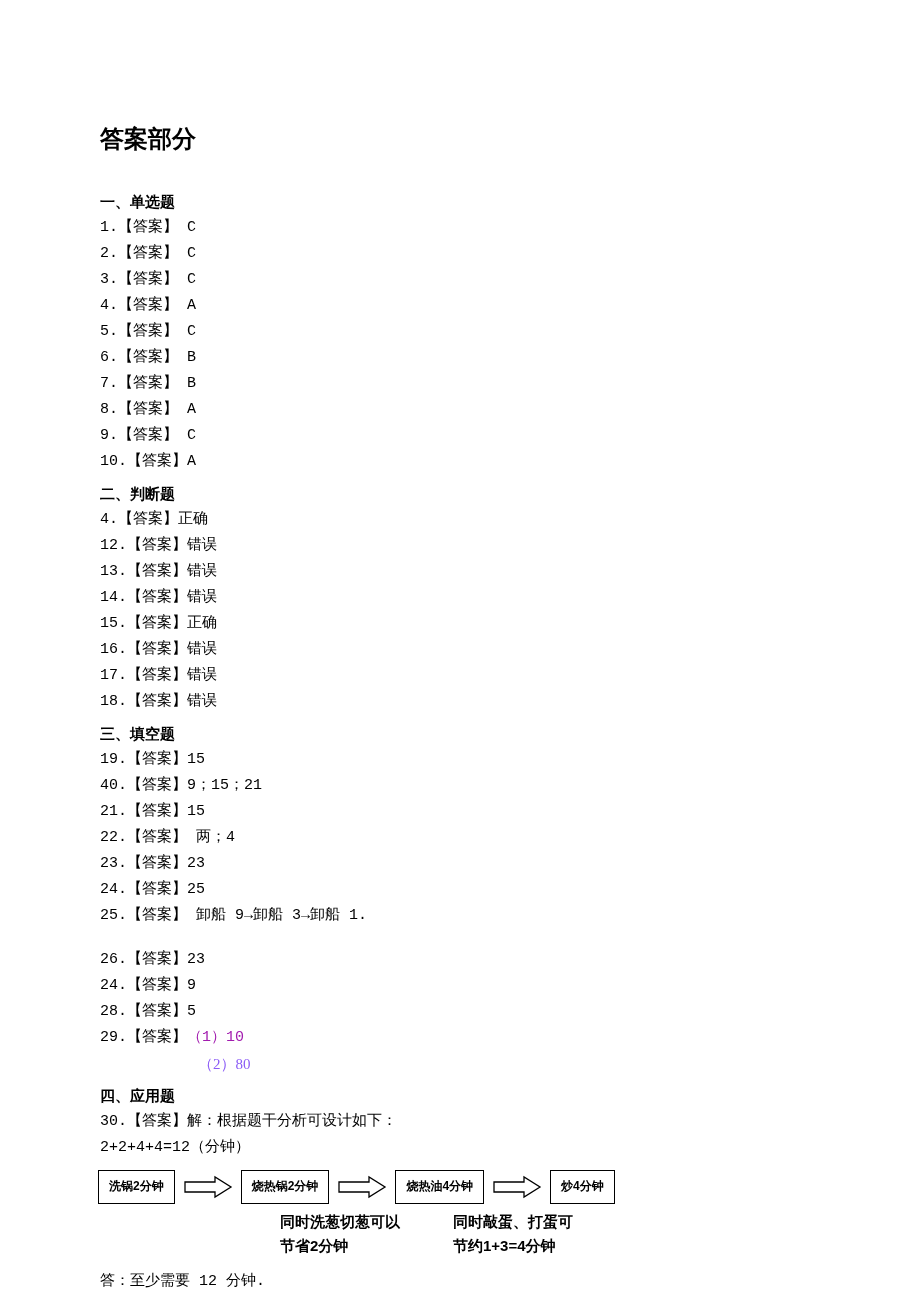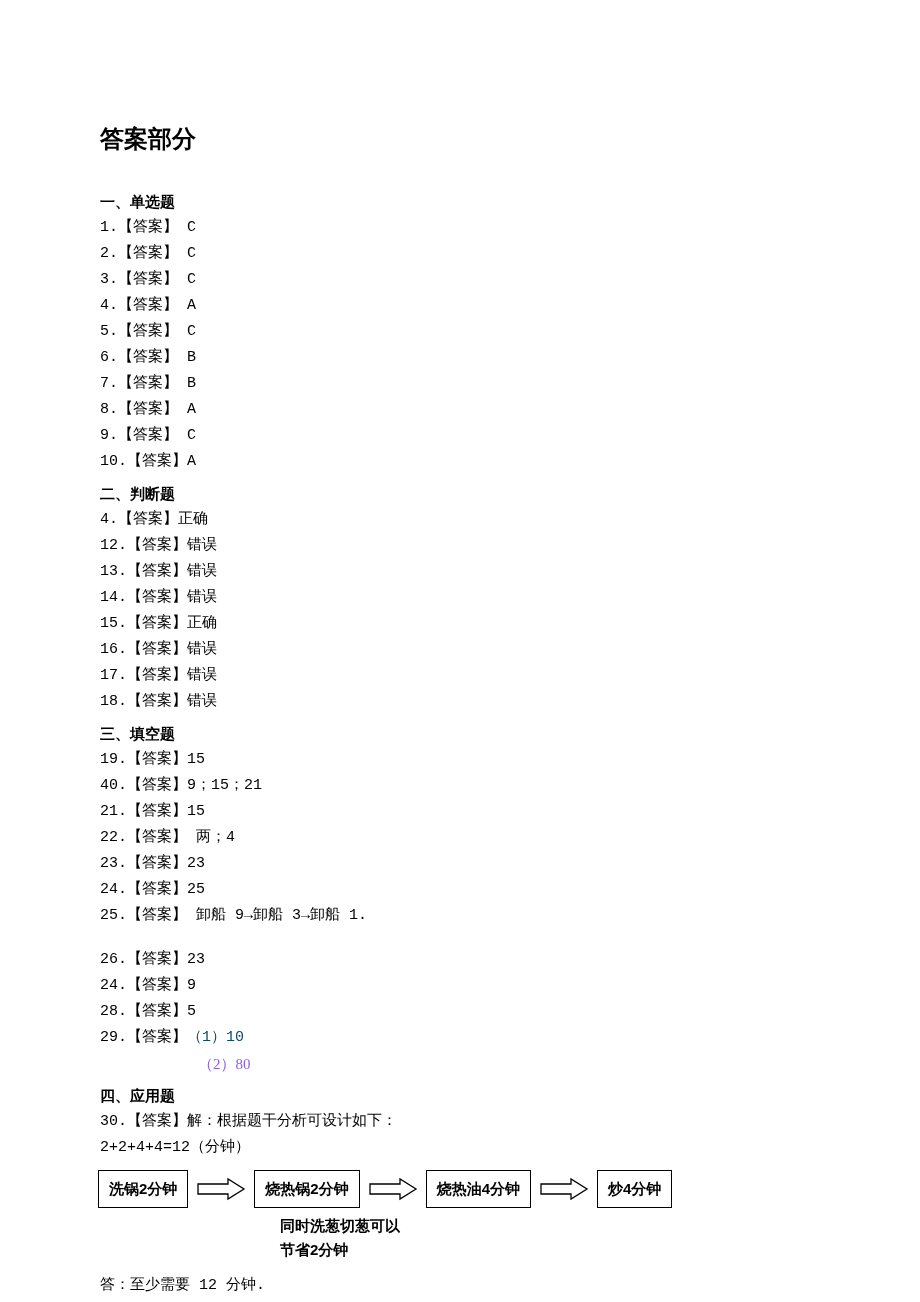--- a/index.html
+++ b/index.html
@@ -30,34 +30,34 @@
     }
     .answer-line {
       margin-bottom: 2px;
       font-family: Liberation Mono, monospace;
     }
     .sub-answer {
       padding-left: 98px;
       color: #8b5cf6;
     }
     .red {
-      color: #0c4a6e;
+      color: #a21caf;
     }
     .diagram-row {
       display: flex;
       align-items: center;
       gap: 8px;
       margin: 10px 0 6px -2px;
       flex-wrap: nowrap;
     }
     .step-box {
       border: 1.5px solid #000;
       padding: 6px 10px;
       font-family: "SimHei", "黑体", sans-serif;
-      font-size: 15px;
+      font-size: 12px;
       white-space: nowrap;
       font-weight: bold;
     }
     .arrow-svg {
       width: 50px;
       height: 26px;
       flex-shrink: 0;
     }
     .sub-labels {
       display: flex;
@@ -137,15 +137,19 @@
       <path d="M2 8 L32 8 L32 3 L48 13 L32 23 L32 18 L2 18 Z" fill="none" stroke="#000" stroke-width="1.3"></path>
     </svg>
   <div class="step-box">炒4分钟</div>
 </div>
 
 <div class="sub-labels">
   <div>
     <div>同时洗葱切葱可以</div>
     <div>节省2分钟</div>
   </div>
+  <div>
+    <div>同时敲蛋、打蛋可</div>
+    <div>节约1+3=4分钟</div>
+  </div>
 </div>
 
 <div class="answer-line">答：至少需要 12 分钟.</div>
 
 </body></html>

